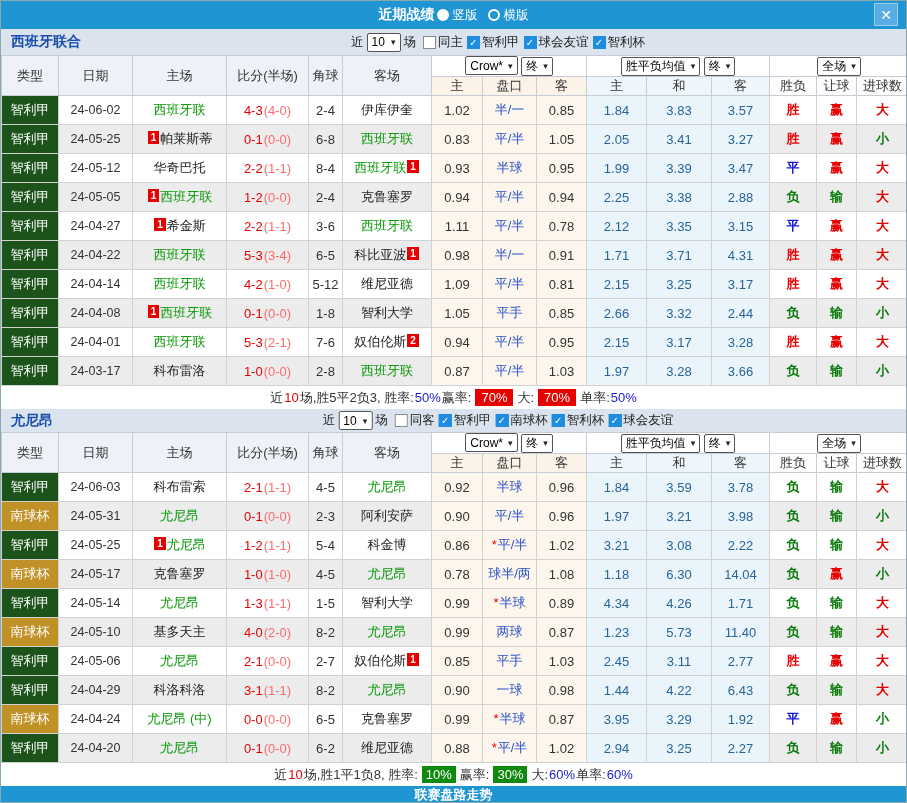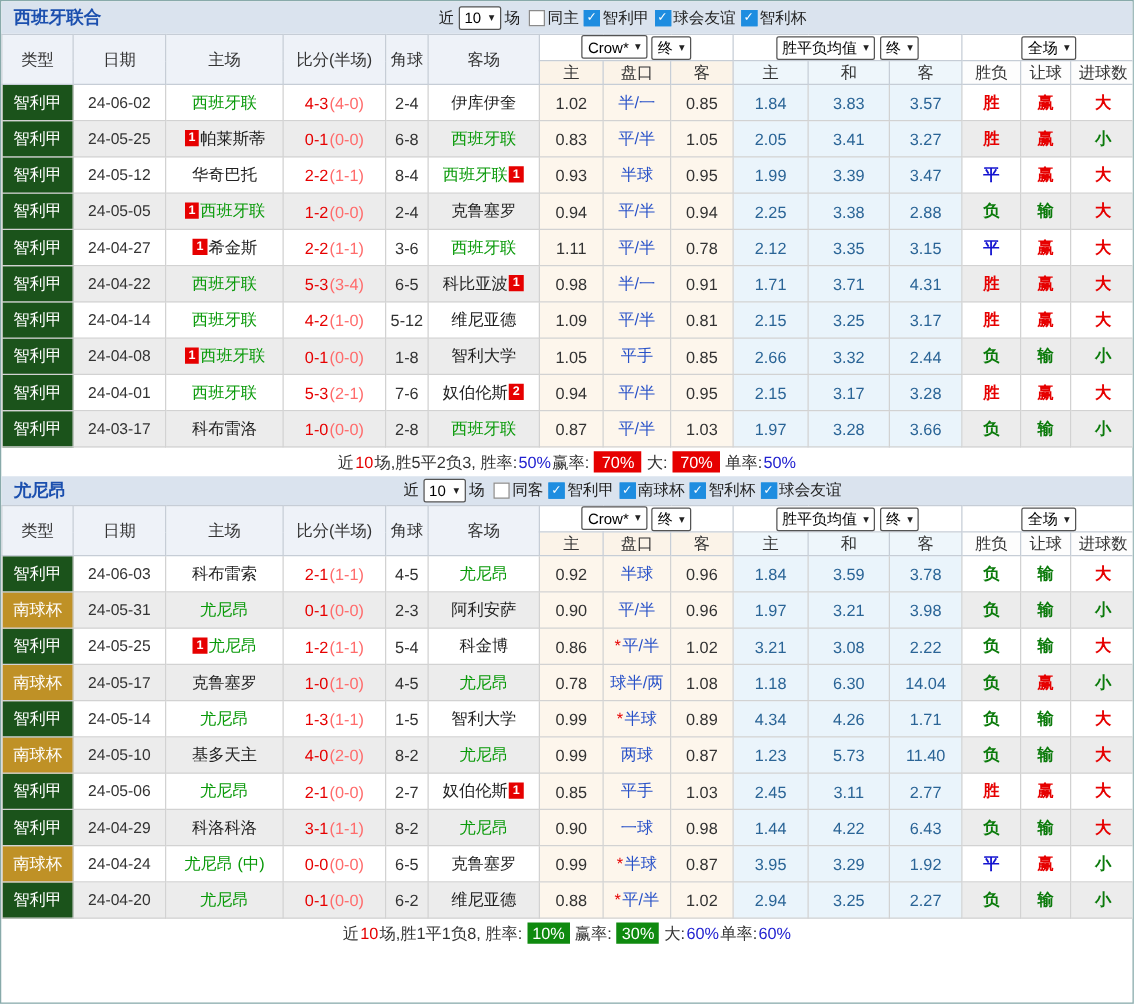--- a/index.html
+++ b/index.html
@@ -75,20 +75,34 @@
 
   
   .footer { height:18px; background:var(--c-topbar); color:#fff; font-weight:bold; font-size:13px;
             display:flex; align-items:center; justify-content:center; }
 </style>
 </head>
 <body>
 
 <div class="app">
 
+  <div class="titlebar">
+    <span class="title">近期战绩</span>
+    <span class="radios">
+        <span class="radio-opt">
+          <span class="radio-circle filled"></span>
+          <span>竖版</span>
+        </span>
+        <span class="radio-opt">
+          <span class="radio-circle"></span>
+          <span>横版</span>
+        </span>
+      </span>
+    <div class="close-btn">✕</div>
+  </div>
 
   <div class="section">
     <div class="section-header">
       <span class="team-name">西班牙联合</span>
       <span class="filters">
         <span>近</span>
         <span class="select small">
           <span>10</span>
           <span class="caret">▾</span>
         </span>
@@ -644,14 +658,17 @@
         <span class="sum-badge-green">10%</span>
         <span class="sum-plain"> 赢率: </span>
         <span class="sum-badge-green">30%</span>
         <span class="sum-plain"> 大:</span>
         <span class="sum-blue">60%</span>
         <span class="sum-plain"> 单率:</span>
         <span class="sum-blue">60%</span>
       </div>
   </div>
 
+  <div class="footer">
+    <span>联赛盘路走势</span>
+  </div>
 
 </div>
 
 </body></html>

